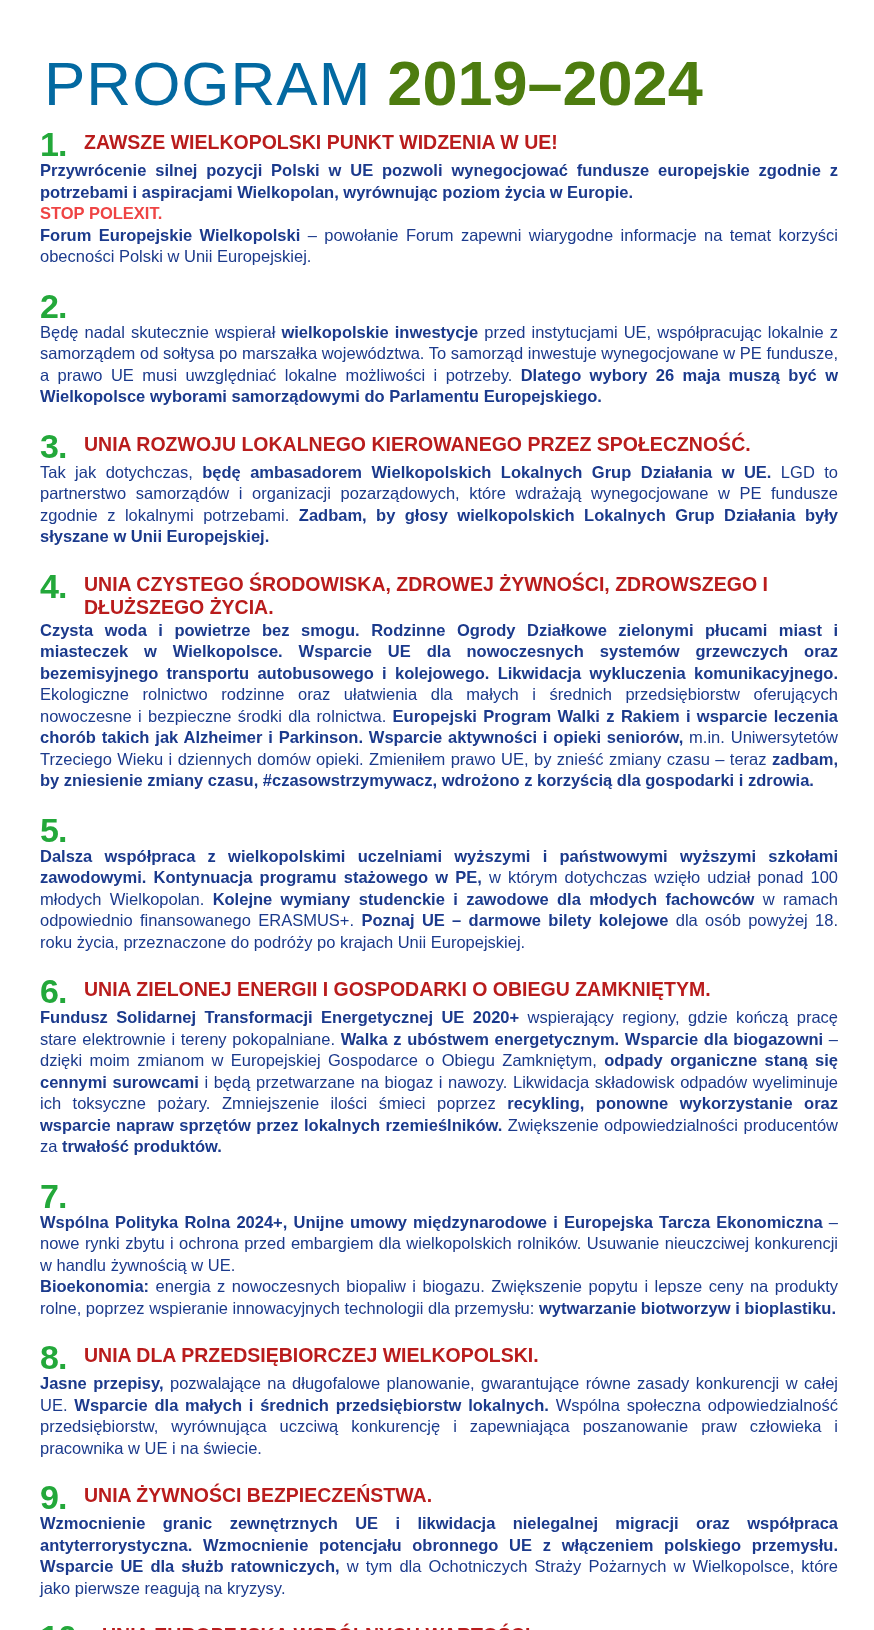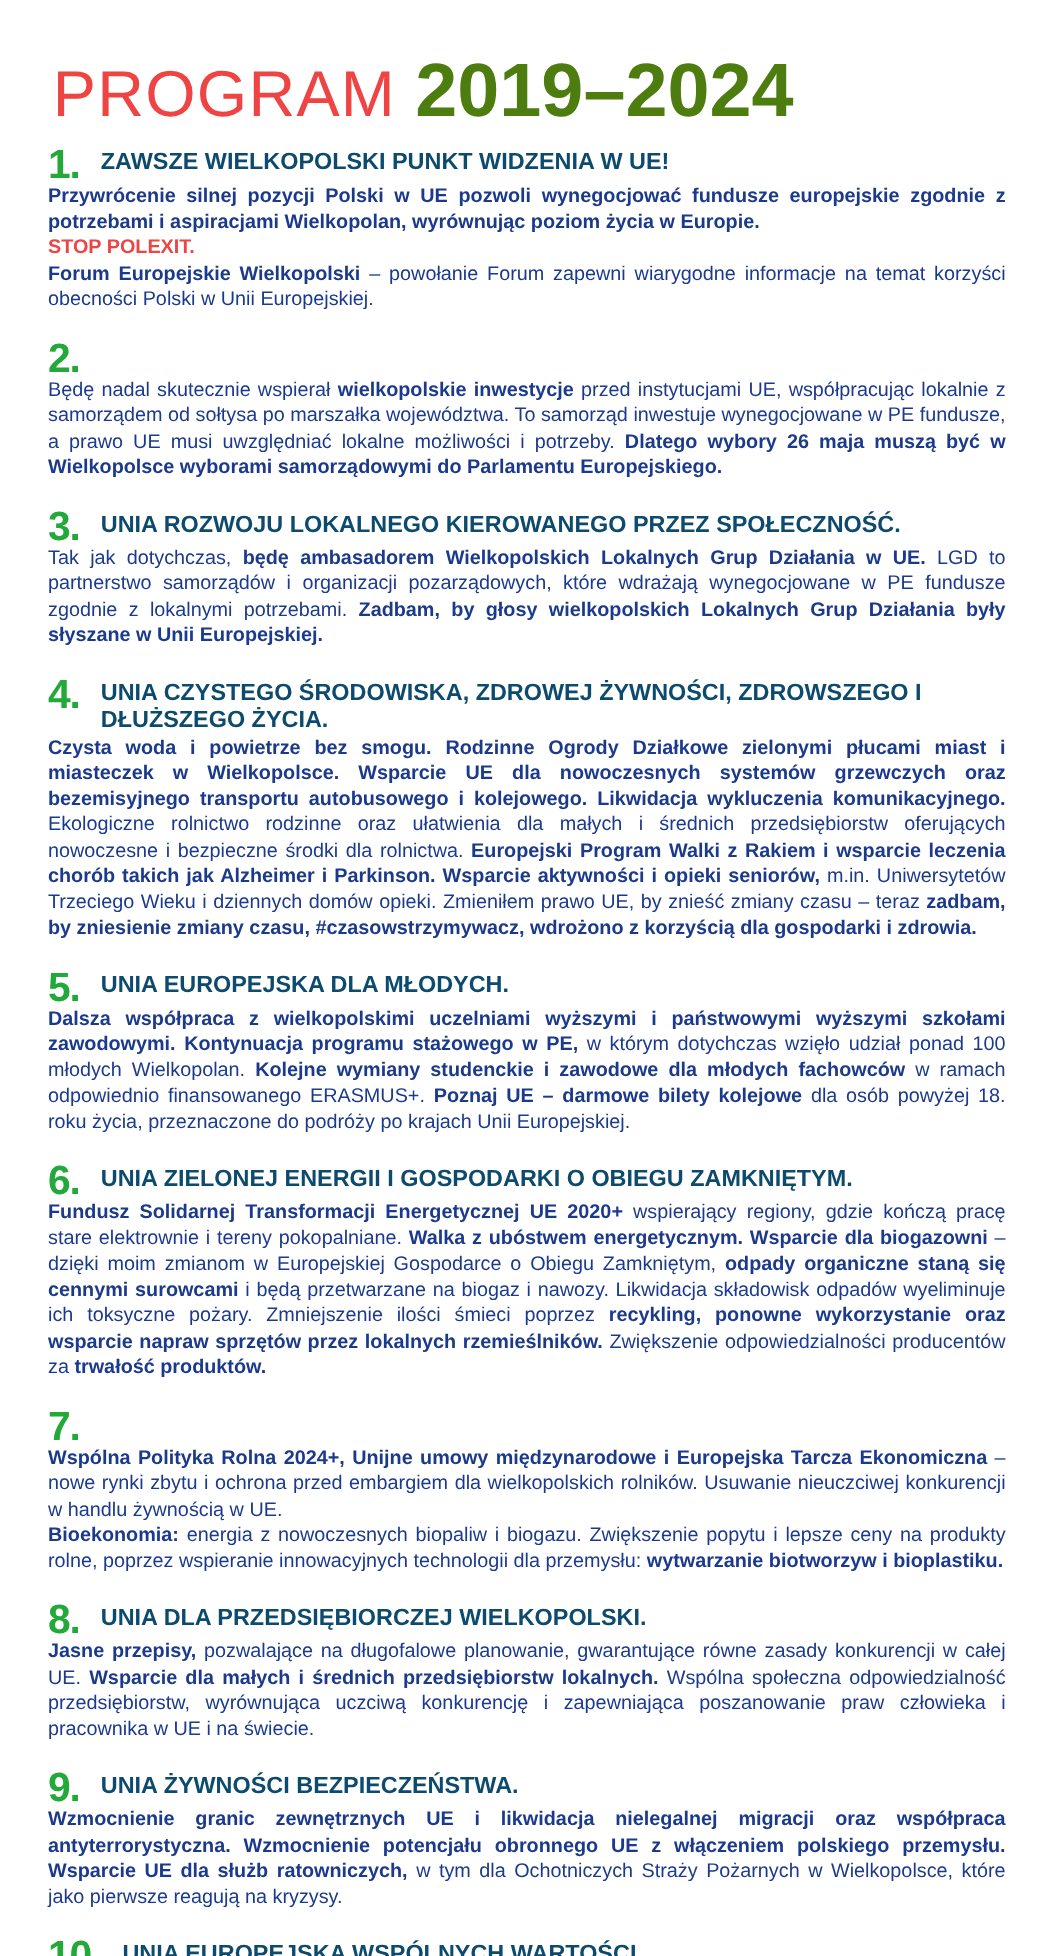--- a/index.html
+++ b/index.html
@@ -22,23 +22,23 @@
 
   
   .title-wrap {
     padding: 24px 34px 8px 44px;
     display: flex;
     align-items: baseline;
     justify-content: flex-start;
     white-space: nowrap;
   }
   .title-main {
-    font-size: 54px;
+    font-size: 62px;
     letter-spacing: 1px;
-    color: #ef4444;
+    color: #0369a1;
     font-weight: 400;
     margin-top: 24px;
   }
   .title-years {
     font-size: 63px;
     color: #4d7c0f;
     font-weight: bold;
     letter-spacing: 0px;
     margin-left: 16px;
   }
@@ -59,21 +59,21 @@
     color: #23a83a;
     font-weight: bold;
     font-size: 34px;
     line-height: 30px;
     min-width: 44px;
     padding-top: 2px;
     letter-spacing: -1px;
   }
   .sec-num.wide { min-width: 62px; }
   .sec-title {
-    color: #0c4a6e;
+    color: #b91c1c;
     font-weight: bold;
     font-size: 19.5px;
     line-height: 23px;
     padding-top: 4px;
     letter-spacing: 0px;
   }
   .sec-body {
     font-size: 16.5px;
     line-height: 21.5px;
     color: #1b3a8c;
@@ -137,21 +137,20 @@
         <div class="sec-title">UNIA CZYSTEGO ŚRODOWISKA, ZDROWEJ ŻYWNOŚCI, ZDROWSZEGO I DŁUŻSZEGO ŻYCIA.</div>
       </div>
       <div class="sec-body">
         <b>Czysta woda i powietrze bez smogu. Rodzinne Ogrody Działkowe zielonymi płucami miast i miasteczek w Wielkopolsce. Wsparcie UE dla nowoczesnych systemów grzewczych oraz bezemisyjnego transportu autobusowego i kolejowego. Likwidacja wykluczenia komunikacyjnego.</b><span> Ekologiczne rolnictwo rodzinne oraz ułatwienia dla małych i średnich przedsiębiorstw oferujących nowoczesne i bezpieczne środki dla rolnictwa. </span><b>Europejski Program Walki z Rakiem i wsparcie leczenia chorób takich jak Alzheimer i Parkinson. Wsparcie aktywności i opieki seniorów,</b><span> m.in. Uniwersytetów Trzeciego Wieku i dziennych domów opieki. Zmieniłem prawo UE, by znieść zmiany czasu – teraz </span><b>zadbam, by zniesienie zmiany czasu, #czasowstrzymywacz, wdrożono z korzyścią dla gospodarki i zdrowia.</b>
       </div>
     </div>
 
     <div class="section">
       <div class="sec-head">
         <div class="sec-num">5.</div>
-        <div class="sec-title">UNIA EUROPEJSKA DLA MŁODYCH.</div>
       </div>
       <div class="sec-body">
         <b>Dalsza współpraca z wielkopolskimi uczelniami wyższymi i państwowymi wyższymi szkołami zawodowymi. Kontynuacja programu stażowego w PE,</b><span> w którym dotychczas wzięło udział ponad 100 młodych Wielkopolan. </span><b>Kolejne wymiany studenckie i zawodowe dla młodych fachowców</b><span> w ramach odpowiednio finansowanego ERASMUS+. </span><b>Poznaj UE – darmowe bilety kolejowe</b><span> dla osób powyżej 18. roku życia, przeznaczone do podróży po krajach Unii Europejskiej.</span>
       </div>
     </div>
 
     <div class="section">
       <div class="sec-head">
         <div class="sec-num">6.</div>
         <div class="sec-title">UNIA ZIELONEJ ENERGII I GOSPODARKI O OBIEGU ZAMKNIĘTYM.</div>

